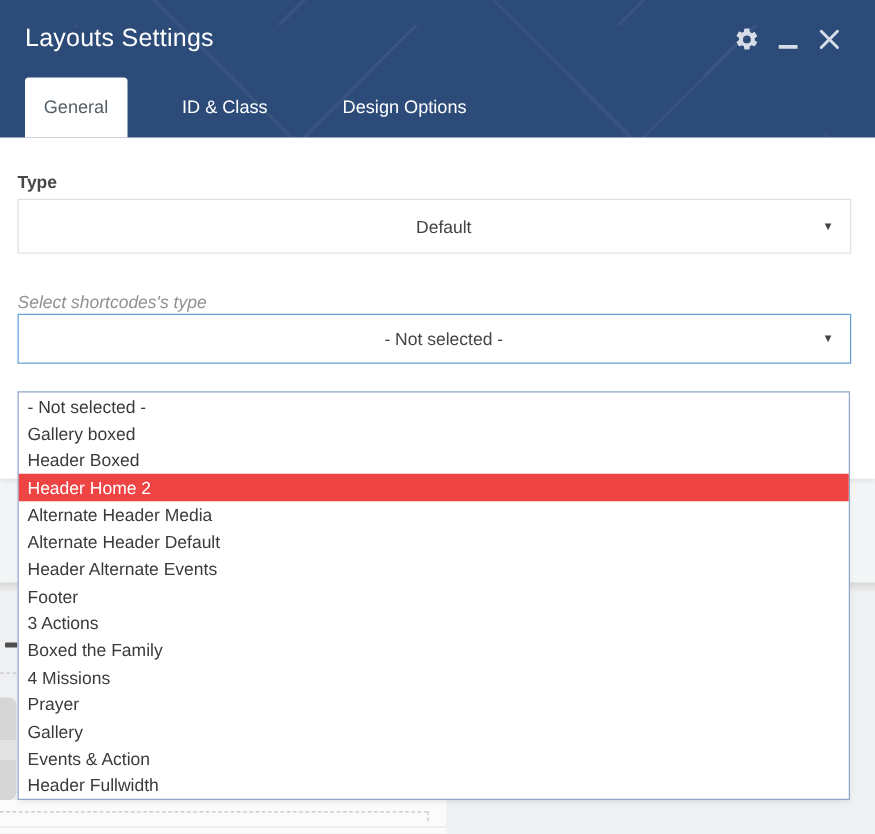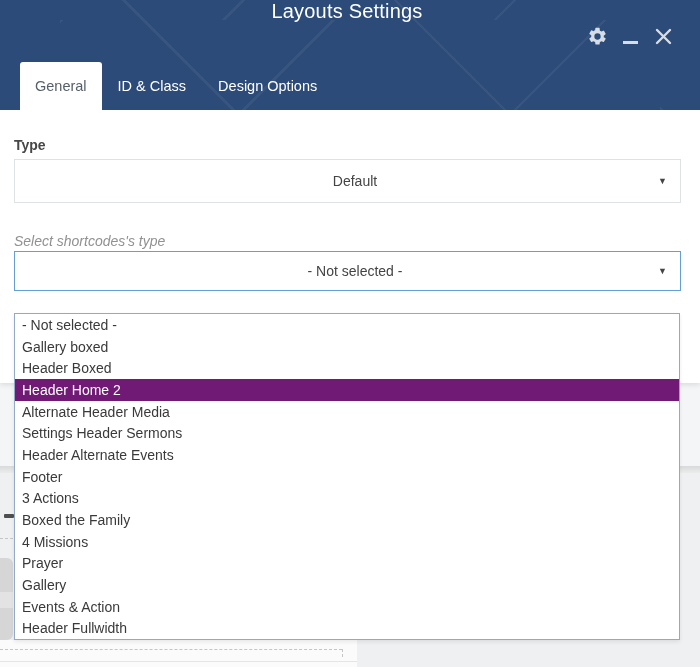--- a/index.html
+++ b/index.html
@@ -30,26 +30,26 @@
     left:0;top:0;width:700px;height:383px;background:#fff;
     box-shadow:0 2px 5px rgba(0,0,0,.10);z-index:10;
   }
   .modal-top{
     position:relative;height:110px;background-color:#2c4b79;
     background-image:
       repeating-linear-gradient(45deg, rgba(255,255,255,.055) 0 2.5px, transparent 2.5px 192px),
       repeating-linear-gradient(135deg, rgba(255,255,255,.055) 0 2.5px, transparent 2.5px 192px);
     background-position:-40px 0, 60px -90px;
   }
-  .titlebar{display:flex;align-items:center;height:62px;padding:0 26px 0 20px;flex-direction:column;}
+  .titlebar{display:flex;align-items:center;height:62px;padding:0 26px 0 20px;}
   .title{font-size:20px;font-weight:400;color:#ffffff;letter-spacing:.2px;}
   .titlebar-icons{margin-left:auto;display:flex;align-items:center;gap:11px;}
   .tb-btn{display:flex;align-items:center;justify-content:center;width:22px;height:26px;cursor:pointer;}
   .min-bar{width:15px;height:3px;background:#d6dde7;margin-top:12px;}
-  .tabrow{display:flex;align-items:stretch;height:48px;padding-left:20px;}
+  .tabrow{display:flex;align-items:stretch;height:48px;padding-left:20px;gap:28px;}
   .tab{
     display:flex;align-items:center;padding:0 16px;
     font-size:14.5px;color:#ffffff;cursor:pointer;white-space:nowrap;
   }
   .tab.active{background:#fff;color:#576069;border-radius:3px 3px 0 0;padding:0 15px;}
 
   
   .modal-body{padding:27px 19px 0 14px;background:#fff;}
   .field-label{font-size:14px;line-height:16px;font-weight:700;color:#474747;}
   .select{
@@ -70,21 +70,21 @@
   .droplist{
     left:14px;top:313px;width:666px;height:327px;z-index:20;
     background:#fff;border:1px solid #92a8cc;
     display:flex;flex-direction:column;
     box-shadow:0 2px 4px rgba(0,0,0,.08);
   }
   .option{
     flex:1;display:flex;align-items:center;padding-left:7px;
     font-size:14px;color:#3a3a3a;cursor:pointer;white-space:nowrap;
   }
-  .option.selected{background:#701a75;color:#ffffff;}
+  .option.selected{background:#ef4444;color:#ffffff;}
 
   .icon-svg{display:block;}
 </style>
 </head>
 <body>
 
 <div id="screen">
 
   <div class="abs bg-upper"></div>
   <div class="abs bg-band"></div>
@@ -145,21 +145,21 @@
       </div>
     </div>
   </div>
 
   <div class="abs droplist">
     <div class="option">- Not selected -</div>
     <div class="option">Gallery boxed</div>
     <div class="option">Header Boxed</div>
     <div class="option selected">Header Home 2</div>
     <div class="option">Alternate Header Media</div>
-    <div class="option">Settings Header Sermons</div>
+    <div class="option">Alternate Header Default</div>
     <div class="option">Header Alternate Events</div>
     <div class="option">Footer</div>
     <div class="option">3 Actions</div>
     <div class="option">Boxed the Family</div>
     <div class="option">4 Missions</div>
     <div class="option">Prayer</div>
     <div class="option">Gallery</div>
     <div class="option">Events &amp; Action</div>
     <div class="option">Header Fullwidth</div>
   </div>

